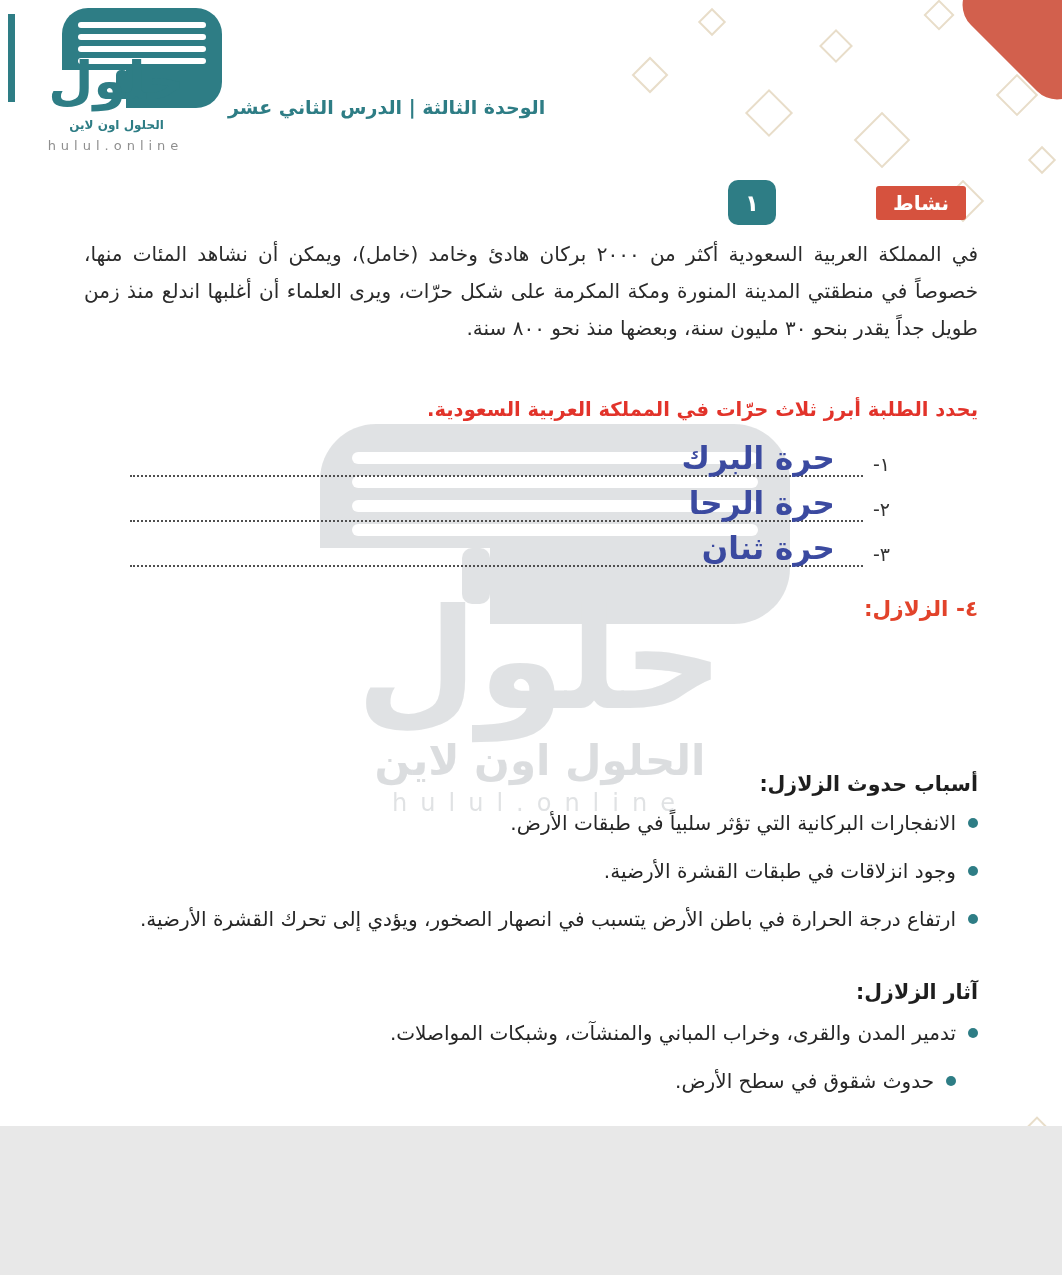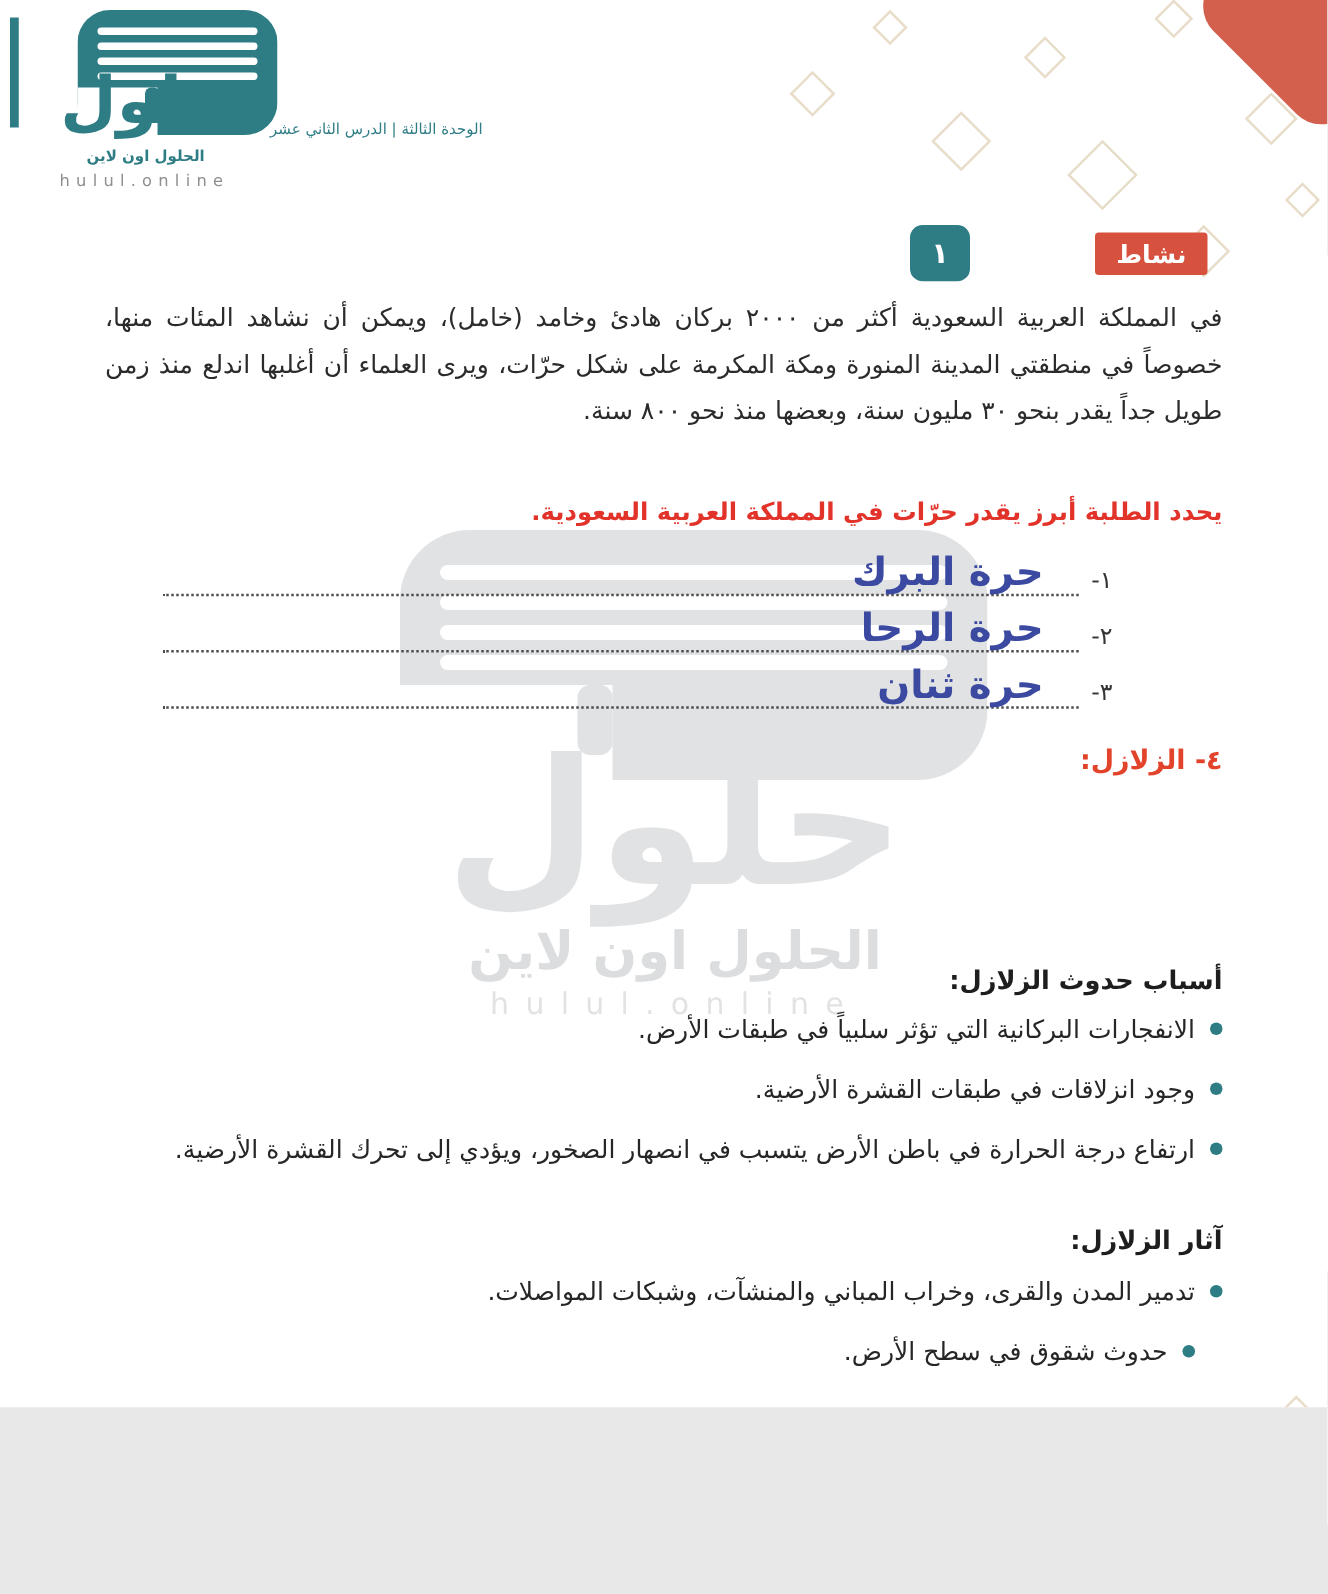--- a/index.html
+++ b/index.html
@@ -33,22 +33,22 @@
   .logo-tagline {
     position:absolute; left:6px; top:110px; width:205px; text-align:center;
     font-size:12px; font-weight:bold; color:#2e7d85; direction:rtl;
   }
   .logo-domain {
     position:absolute; left:0px; top:130px; width:215px; text-align:center;
     font-size:13px; color:#8f8f8f; letter-spacing:5px;
   }
 
   .breadcrumb {
-    position:absolute; left:216px; top:96px; direction:rtl; white-space:nowrap;
-    color:#2e7d85; font-weight:normal; font-size:12px;
+    position:absolute; left:228px; top:96px; direction:rtl; white-space:nowrap;
+    color:#2e7d85; font-weight:bold; font-size:19px;
   }
 
   
   .activity-label {
     position:absolute; right:96px; top:186px; width:90px; height:34px;
     background:#d6523e; color:#fff; border-radius:3px;
     display:flex; align-items:center; justify-content:center;
     font-size:20px; font-weight:bold;margin-left:20px;
   }
   .activity-num {
@@ -195,21 +195,21 @@
       <path d="M30,124 h170 v76 h-170 z" fill="#ffffff"></path>
       <rect x="172" y="124" width="28" height="56" rx="10" fill="#c3c7ca"></rect>
     </svg>
     <div class="wm-callig">حلول</div>
     <div class="wm-tagline">الحلول اون لاين</div>
     <div class="wm-domain">hulul.online</div>
   </div>
 
   <div class="para intro">في المملكة العربية السعودية أكثر من ٢٠٠٠ بركان هادئ وخامد (خامل)، ويمكن أن نشاهد المئات منها، خصوصاً في منطقتي المدينة المنورة ومكة المكرمة على شكل حرّات، ويرى العلماء أن أغلبها اندلع منذ زمن طويل جداً يقدر بنحو ٣٠ مليون سنة، وبعضها منذ نحو ٨٠٠ سنة.</div>
 
-  <div class="task-prompt">يحدد الطلبة أبرز يقدر حرّات في المملكة العربية السعودية.</div>
+  <div class="task-prompt">يحدد الطلبة أبرز ثلاث حرّات في المملكة العربية السعودية.</div>
 
   <div class="answers">
     <div class="answer-row">
       <span class="answer-num">١-</span>
       <span class="answer-leader">
         <span class="answer-text">حرة البرك</span>
       </span>
     </div>
     <div class="answer-row">
       <span class="answer-num">٢-</span>

